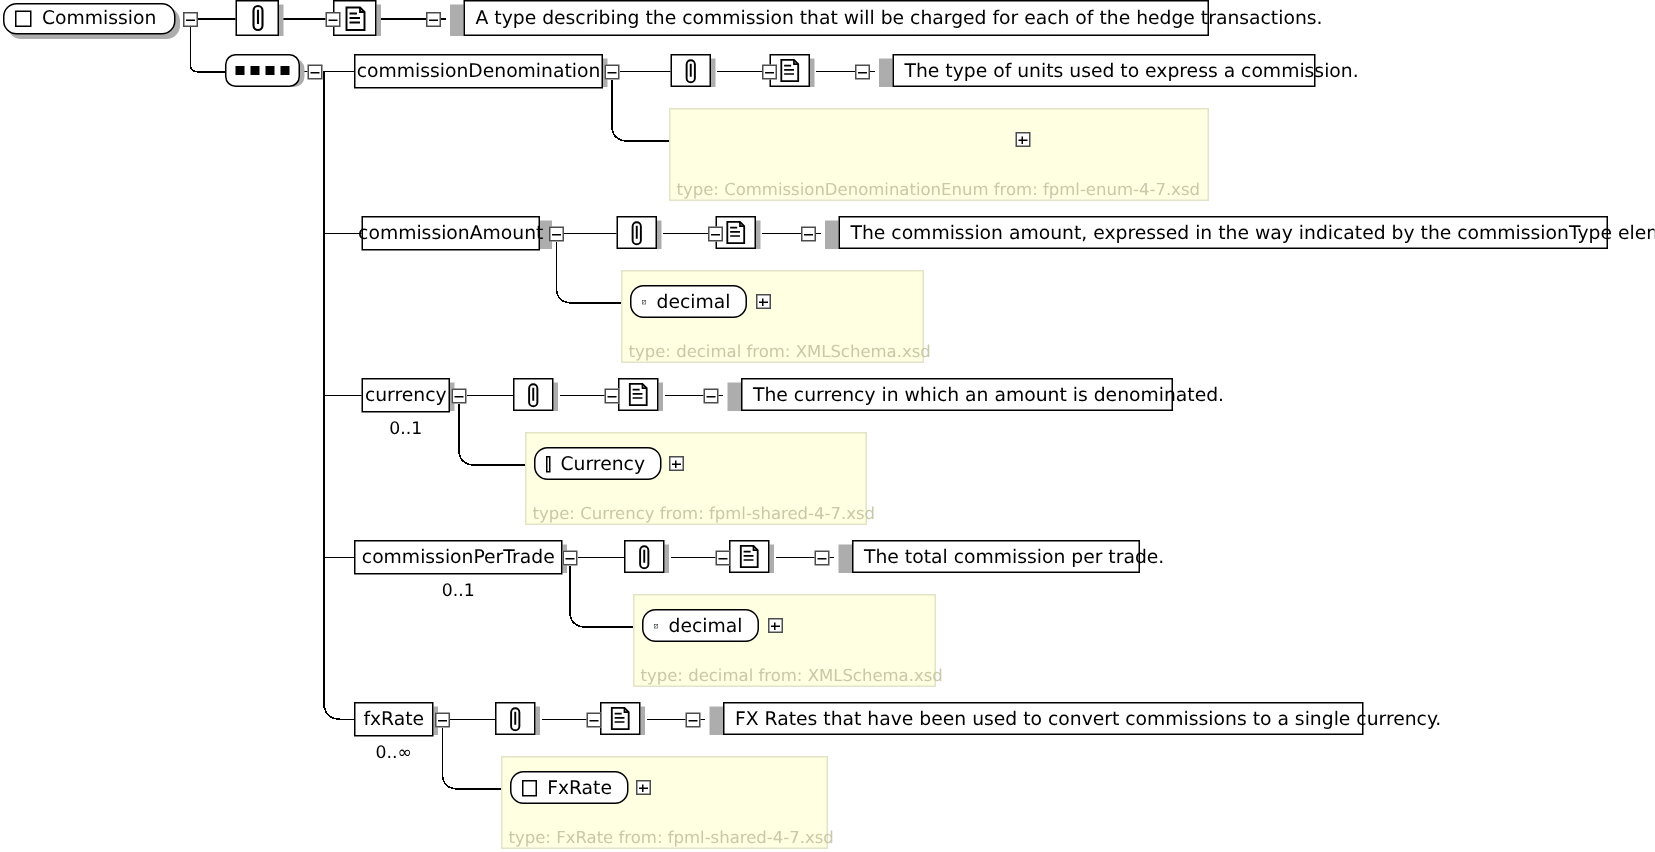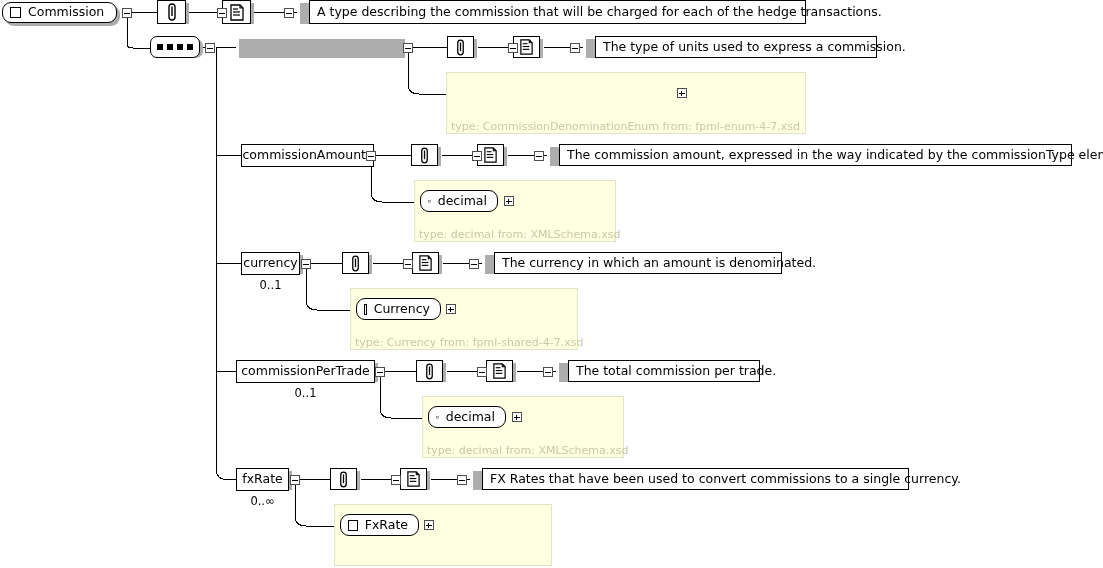--- a/index.html
+++ b/index.html
@@ -176,20 +176,23 @@
   <div class="shadow" style="left:153px;top:39px;width:50px;height:19px;border-radius:7px;"></div>
   <div class="seqnode" style="left:150px;top:36px;width:50px;height:22px;">
     <span class="seqdot"></span>
     <span class="seqdot"></span>
     <span class="seqdot"></span>
     <span class="seqdot"></span>
   </div>
   <div class="expander" style="left:205px;top:42.5px;"></div>
 
   <div class="shadow" style="left:239px;top:39px;width:166px;height:19px;"></div>
+  <div class="ebox" style="left:236px;top:36px;width:166px;height:23px;">
+    <span>commissionDenomination</span>
+  </div>
   <div class="expander" style="left:403px;top:42.5px;"></div>
 
   <div class="shadow" style="left:450px;top:39px;width:27px;height:19px;"></div>
   <div class="iconbox" style="left:447px;top:36px;width:27px;height:22px;">
     <svg width="11" height="17" viewBox="0 0 12 18">
       <rect x="3" y="1" width="6" height="16" rx="3" fill="#fff" stroke="#000" stroke-width="1.4"></rect>
       <line x1="6" y1="3.5" x2="6" y2="13" stroke="#000" stroke-width="1.4"></line>
     </svg>
   </div>
   <div class="expander" style="left:508px;top:42.5px;"></div>
@@ -207,21 +210,21 @@
   <div class="shadow" style="left:586px;top:39px;width:282px;height:19px;"></div>
   <div class="docbox" style="left:583px;top:36px;width:282px;height:22px;">
     <span>The type of units used to express a commission.</span>
   </div>
 
   <div class="capsule-shadow" style="left:455px;top:85px;width:218px;height:20px;"></div>
   <div class="expander plus" style="left:677px;top:88px;"></div>
   <div class="typecaption" style="left:451px;top:121px;">type: CommissionDenominationEnum from: fpml-enum-4-7.xsd</div>
 
   <div class="shadow" style="left:244px;top:147px;width:124px;height:19px;"></div>
-  <div class="ebox" style="left:241px;top:144px;width:133px;height:23px;justify-content:flex-end;">
+  <div class="ebox" style="left:241px;top:144px;width:119px;height:23px;">
     <span>commissionAmount</span>
   </div>
   <div class="expander" style="left:366px;top:150.5px;"></div>
 
   <div class="shadow" style="left:414px;top:147px;width:27px;height:19px;"></div>
   <div class="iconbox" style="left:411px;top:144px;width:27px;height:22px;">
     <svg width="11" height="17" viewBox="0 0 12 18">
       <rect x="3" y="1" width="6" height="16" rx="3" fill="#fff" stroke="#000" stroke-width="1.4"></rect>
       <line x1="6" y1="3.5" x2="6" y2="13" stroke="#000" stroke-width="1.4"></line>
     </svg>
@@ -365,14 +368,15 @@
   <div class="docbox" style="left:470px;top:468px;width:427px;height:22px;">
     <span>FX Rates that have been used to convert commissions to a single currency.</span>
   </div>
 
   <div class="capsule-shadow" style="left:343px;top:517px;width:79px;height:20px;"></div>
   <div class="capsule" style="left:340px;top:514px;width:79px;height:22px;">
     <span class="sqicon"></span>
     <span>FxRate</span>
   </div>
   <div class="expander plus" style="left:424px;top:520px;"></div>
+  <div class="typecaption" style="left:339px;top:553px;">type: FxRate from: fpml-shared-4-7.xsd</div>
 
 </div>
 
 </body></html>

